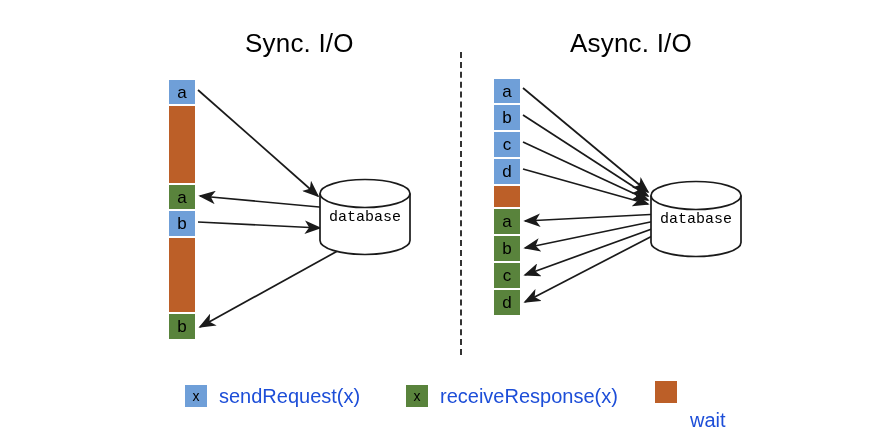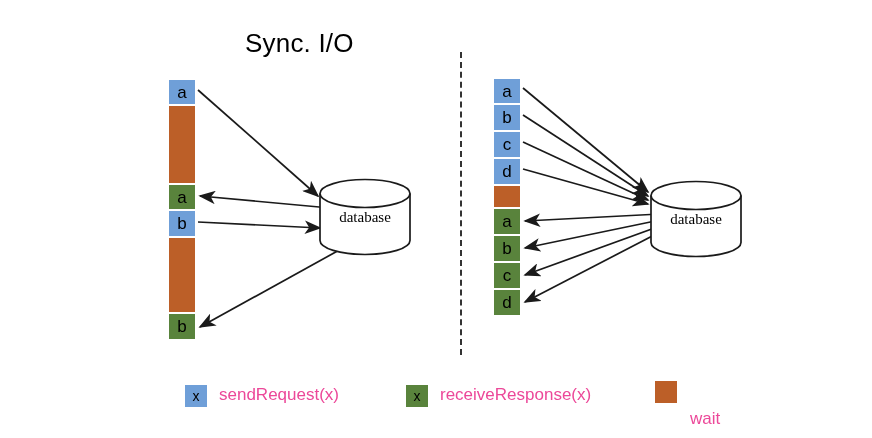--- a/index.html
+++ b/index.html
@@ -60,61 +60,62 @@
     width: 872px;
     height: 438px;
     pointer-events: none;
   }
 
   .db-label {
     position: absolute;
     font-size: 15px;
     color: #000000;
     white-space: nowrap;
-    font-family: Liberation Serif, serif;
+    font-family: Liberation Mono, monospace;
   }
 
   .legend-swatch {
     position: absolute;
     width: 22px;
     height: 22px;
     display: flex;
     align-items: center;
     justify-content: center;
     font-size: 14px;
     color: #000000;
     font-family: "Liberation Sans", sans-serif;
   }
   .legend-swatch.send { background: #6F9FD8; }
   .legend-swatch.recv { background: #59833C; }
   .legend-swatch.wait { background: #BC5F28; }
   .legend-text {
     position: absolute;
-    font-size: 17px;
-    color: #ec4899;
+    font-size: 20px;
+    color: #1d4ed8;
     white-space: nowrap;
     font-family: "Liberation Sans", sans-serif;
   }
 
   .watermark {
     position: absolute;
     left: 648px;
     top: 409px;
     font-size: 17px;
     color: #b9b9b9;
     white-space: nowrap;
     font-family: "Liberation Sans", sans-serif;
   }
 </style>
 </head>
 <body>
 
 <div id="page">
 
   <div class="title" id="title-sync">Sync. I/O</div>
+  <div class="title" id="title-async">Async. I/O</div>
 
   <div class="divider"></div>
 
   <div id="blocks-layer">
       <div class="block send" style="left: 168px; top: 79px; width: 28px; height: 26px;">a</div>
       <div class="block wait" style="left: 168px; top: 105px; width: 28px; height: 79px;"></div>
       <div class="block recv" style="left: 168px; top: 184px; width: 28px; height: 26px;">a</div>
       <div class="block send" style="left: 168px; top: 210px; width: 28px; height: 27px;">b</div>
       <div class="block wait" style="left: 168px; top: 237px; width: 28px; height: 76px;"></div>
       <div class="block recv" style="left: 168px; top: 313px; width: 28px; height: 27px;">b</div>

